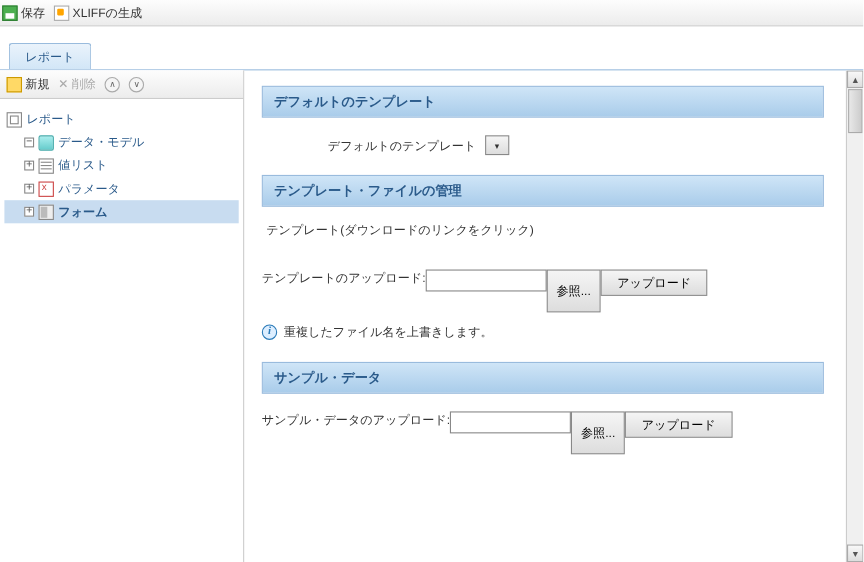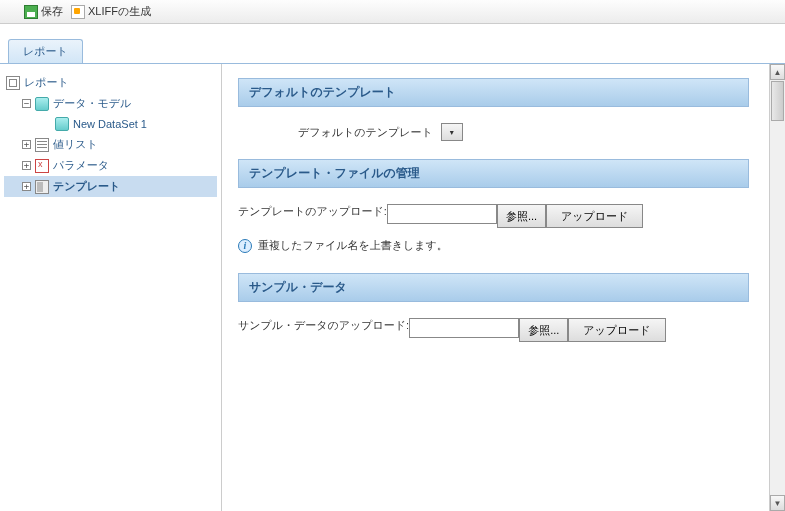--- a/index.html
+++ b/index.html
@@ -1,19 +1,19 @@
 <!DOCTYPE html>
 <html><head>
   <meta charset="utf-8">
   <style>
     * { box-sizing: border-box; margin: 0; padding: 0; }
     body { font-family: Arial, sans-serif; font-size: 11px; color: #333; background: #fff; width: 785px; height: 511px; overflow: hidden; }
     
     
-    .top-toolbar { height: 24px; background: linear-gradient(to bottom, #fdfdfd, #ececec); border-bottom: 1px solid #ccc; display: flex; align-items: center; padding: 0 24px; gap: 8px; }
+    .top-toolbar { height: 24px; background: linear-gradient(to bottom, #fdfdfd, #ececec); border-bottom: 1px solid #ccc; display: flex; align-items: center; padding: 0 2px; gap: 8px; }
     .top-toolbar-item { display: flex; align-items: center; gap: 3px; cursor: pointer; color: #333; }
     .save-icon { width: 14px; height: 14px; background: #4caf50; border: 1px solid #2e7d32; position: relative; }
     .save-icon::after { content: ''; position: absolute; bottom: 1px; left: 2px; right: 2px; height: 5px; background: #fff; }
     .xliff-icon { width: 14px; height: 14px; background: #fff; border: 1px solid #aaa; position: relative; }
     .xliff-icon::after { content: ''; position: absolute; top: 2px; left: 2px; width: 6px; height: 6px; background: #ffa500; border-radius: 1px; }
     
     
     .tab-bar { height: 26px; margin-top: 14px; display: flex; align-items: flex-end; padding-left: 8px; background: #fff; border-bottom: 1px solid #99bbdd; }
     .tab { padding: 4px 14px; background: linear-gradient(to bottom, #eaf3fb, #d2e6f7); border: 1px solid #99bbdd; border-bottom: none; border-radius: 3px 3px 0 0; color: #2a5a8a; cursor: pointer; }
     
@@ -52,21 +52,21 @@
     
     
     .content { flex: 1; padding: 14px 16px; overflow-y: auto; position: relative; }
     .content-inner { padding-right: 20px; }
     .section-header { background: linear-gradient(to bottom, #cfe5f7, #a9ccea); border: 1px solid #99bbdd; padding: 5px 10px; font-weight: bold; color: #2a5a8a; margin-bottom: 12px; font-size: 12px; }
     .field-row { display: flex; align-items: center; gap: 8px; padding: 4px 20px 18px 60px; }
     .field-label { font-size: 11px; }
     .dropdown { width: 22px; height: 18px; border: 1px solid #888; background: linear-gradient(#f5f5f5,#ddd); display:flex; align-items:center; justify-content:center; font-size:8px; }
     .upload-row { display: flex; align-items: flex-start; gap: 0; padding: 4px 0 10px 0; }
     .text-input { width: 110px; height: 20px; border: 1px solid #888; background:#fff; padding: 0 4px; }
-    .browse-btn { height: 24px; padding: 0 8px; background: linear-gradient(#f5f5f5,#ddd); border: 1px solid #888; cursor:pointer; font-size:11px; }
+    .browse-btn { height: 39px; padding: 0 8px; background: linear-gradient(#f5f5f5,#ddd); border: 1px solid #888; cursor:pointer; font-size:11px; }
     .upload-btn { height: 24px; padding: 0 14px; background: linear-gradient(#f5f5f5,#ddd); border: 1px solid #888; cursor:pointer; font-size:11px; }
     .info-row { display:flex; align-items:center; gap:6px; padding: 0 0 20px 0; font-size:11px; }
     .info-icon { width:14px; height:14px; border:1px solid #2a7ab8; border-radius:50%; background:#def; display:flex; align-items:center; justify-content:center; color:#2a7ab8; font-weight:bold; font-size:10px; font-style: italic; font-family: serif; }
     .plain-text { padding: 2px 0 24px 4px; font-size:11px; }
     .scrollbar { position: absolute; right: 0; top: 0; bottom: 0; width: 16px; background: #f0f0f0; border-left: 1px solid #ccc; }
     .scroll-btn { height: 16px; background: linear-gradient(#f8f8f8,#ddd); border: 1px solid #aaa; display:flex; align-items:center; justify-content:center; font-size:8px; color:#555; }
     .scroll-thumb { height: 40px; background: linear-gradient(to right, #e8e8e8, #ccc); border: 1px solid #aaa; margin: 1px; }
     .scroll-track { position:absolute; top:16px; bottom:16px; left:0; right:0; }
     .scroll-bottom { position:absolute; bottom:0; left:0; right:0; }
   </style>
@@ -86,64 +86,72 @@
 
 <div class="tab-bar">
   <div class="tab">
     <span>レポート</span>
   </div>
 </div>
 
 <div class="main-layout">
 
   <div class="sidebar">
+    <div class="sidebar-toolbar">
+      <div class="sidebar-toolbar-item">
+        <span class="new-icon"></span>
+        <span>新規</span>
+      </div>
+      <div class="sidebar-toolbar-item disabled-text">
+        <span>✕</span>
+        <span>削除</span>
+      </div>
+      <span class="caret-btn">∧</span>
+      <span class="caret-btn">∨</span>
+    </div>
 
     <div class="tree">
       <div class="tree-item">
         <span class="tree-icon report-icon"></span>
         <span class="tree-label">レポート</span>
       </div>
       <div class="tree-item indent-1">
         <span class="expand-box">−</span>
         <span class="tree-icon db-icon"></span>
         <span class="tree-label">データ・モデル</span>
-      </div>
-      <div class="tree-item indent-2">
-        <span class="expand-spacer"></span>
-        <span class="tree-icon db-icon"></span>
-        <span class="tree-label">New DataSet 1</span>
       </div>
       <div class="tree-item indent-1">
         <span class="expand-box">+</span>
         <span class="tree-icon list-icon"></span>
         <span class="tree-label">値リスト</span>
       </div>
       <div class="tree-item indent-1">
         <span class="expand-box">+</span>
         <span class="tree-icon param-icon"></span>
         <span class="tree-label">パラメータ</span>
       </div>
       <div class="tree-item indent-1 selected">
         <span class="expand-box">+</span>
         <span class="tree-icon layout-icon"></span>
-        <span class="tree-label">テンプレート</span>
+        <span class="tree-label">フォーム</span>
       </div>
     </div>
   </div>
 
   <div class="content">
     <div class="content-inner">
 
       <div class="section-header">デフォルトのテンプレート</div>
       <div class="field-row">
         <span class="field-label">デフォルトのテンプレート</span>
         <div class="dropdown">▾</div>
       </div>
 
       <div class="section-header">テンプレート・ファイルの管理</div>
+      <div class="plain-text">テンプレート(ダウンロードのリンクをクリック)</div>
       <div class="upload-row">
         <span class="field-label">テンプレートのアップロード:</span>
         <input class="text-input" type="text" style="">
         <button class="browse-btn">参照...</button>
         <button class="upload-btn">アップロード</button>
       </div>
       <div class="info-row">
         <span class="info-icon">i</span>
         <span>重複したファイル名を上書きします。</span>
       </div>

